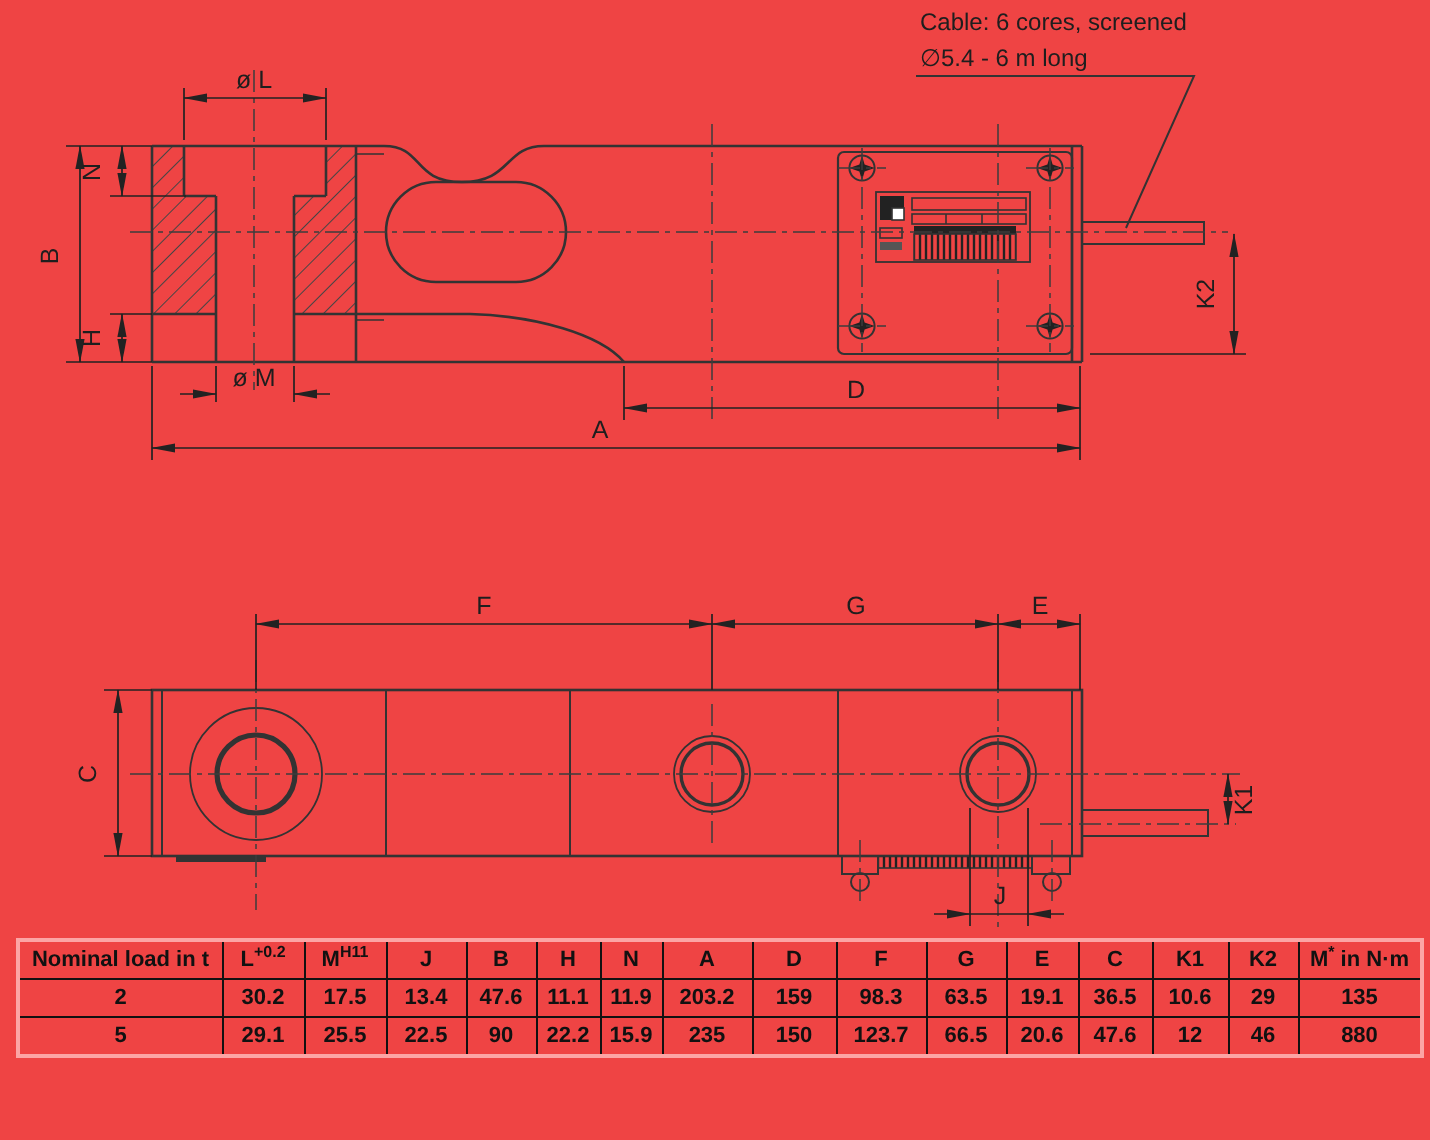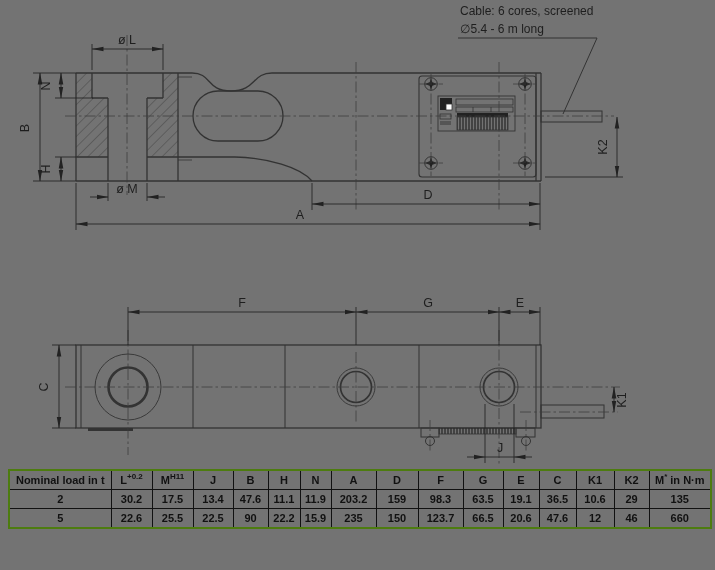--- a/index.html
+++ b/index.html
@@ -1,22 +1,22 @@
 <!DOCTYPE html>
 <html><head>
 <meta charset="utf-8">
 <style>
   html,body{margin:0;padding:0;background:#fff;}
-  .stage{position:relative;width:715px;height:570px;background:#737373;overflow:hidden;
+  .stage{position:relative;width:715px;height:570px;background:#ef4444;overflow:hidden;
          font-family:"Liberation Sans",sans-serif;}
   svg text{font-family:"Liberation Sans",sans-serif;}
   .dimtxt{font-size:12.5px;fill:#1e1e1e;}
   .notetxt{font-size:12px;fill:#1e1e1e;}
   table.spec{position:absolute;left:8px;top:469px;width:702px;border-collapse:collapse;
-             table-layout:fixed;border:2px solid #4d7c0f;}
+             table-layout:fixed;border:2px solid #fca5a5;}
   table.spec th,table.spec td{border:1.5px solid #111;height:18px;padding:0;
              font-size:11px;font-weight:bold;color:#111;text-align:center;
              vertical-align:middle;overflow:hidden;white-space:nowrap;}
   table.spec sup{font-size:8px;vertical-align:super;line-height:0;text-align:center;}
 </style>
 </head>
 <body>
 
 <div class="stage">
 
@@ -250,32 +250,32 @@
       <td>98.3</td>
       <td>63.5</td>
       <td>19.1</td>
       <td>36.5</td>
       <td>10.6</td>
       <td>29</td>
       <td>135</td>
     </tr>
     <tr>
       <td>5</td>
-      <td>22.6</td>
+      <td>29.1</td>
       <td>25.5</td>
       <td>22.5</td>
       <td>90</td>
       <td>22.2</td>
       <td>15.9</td>
       <td>235</td>
       <td>150</td>
       <td>123.7</td>
       <td>66.5</td>
       <td>20.6</td>
       <td>47.6</td>
       <td>12</td>
       <td>46</td>
-      <td>660</td>
+      <td>880</td>
     </tr>
   </tbody>
 </table>
 
 </div>
 
 </body></html>

